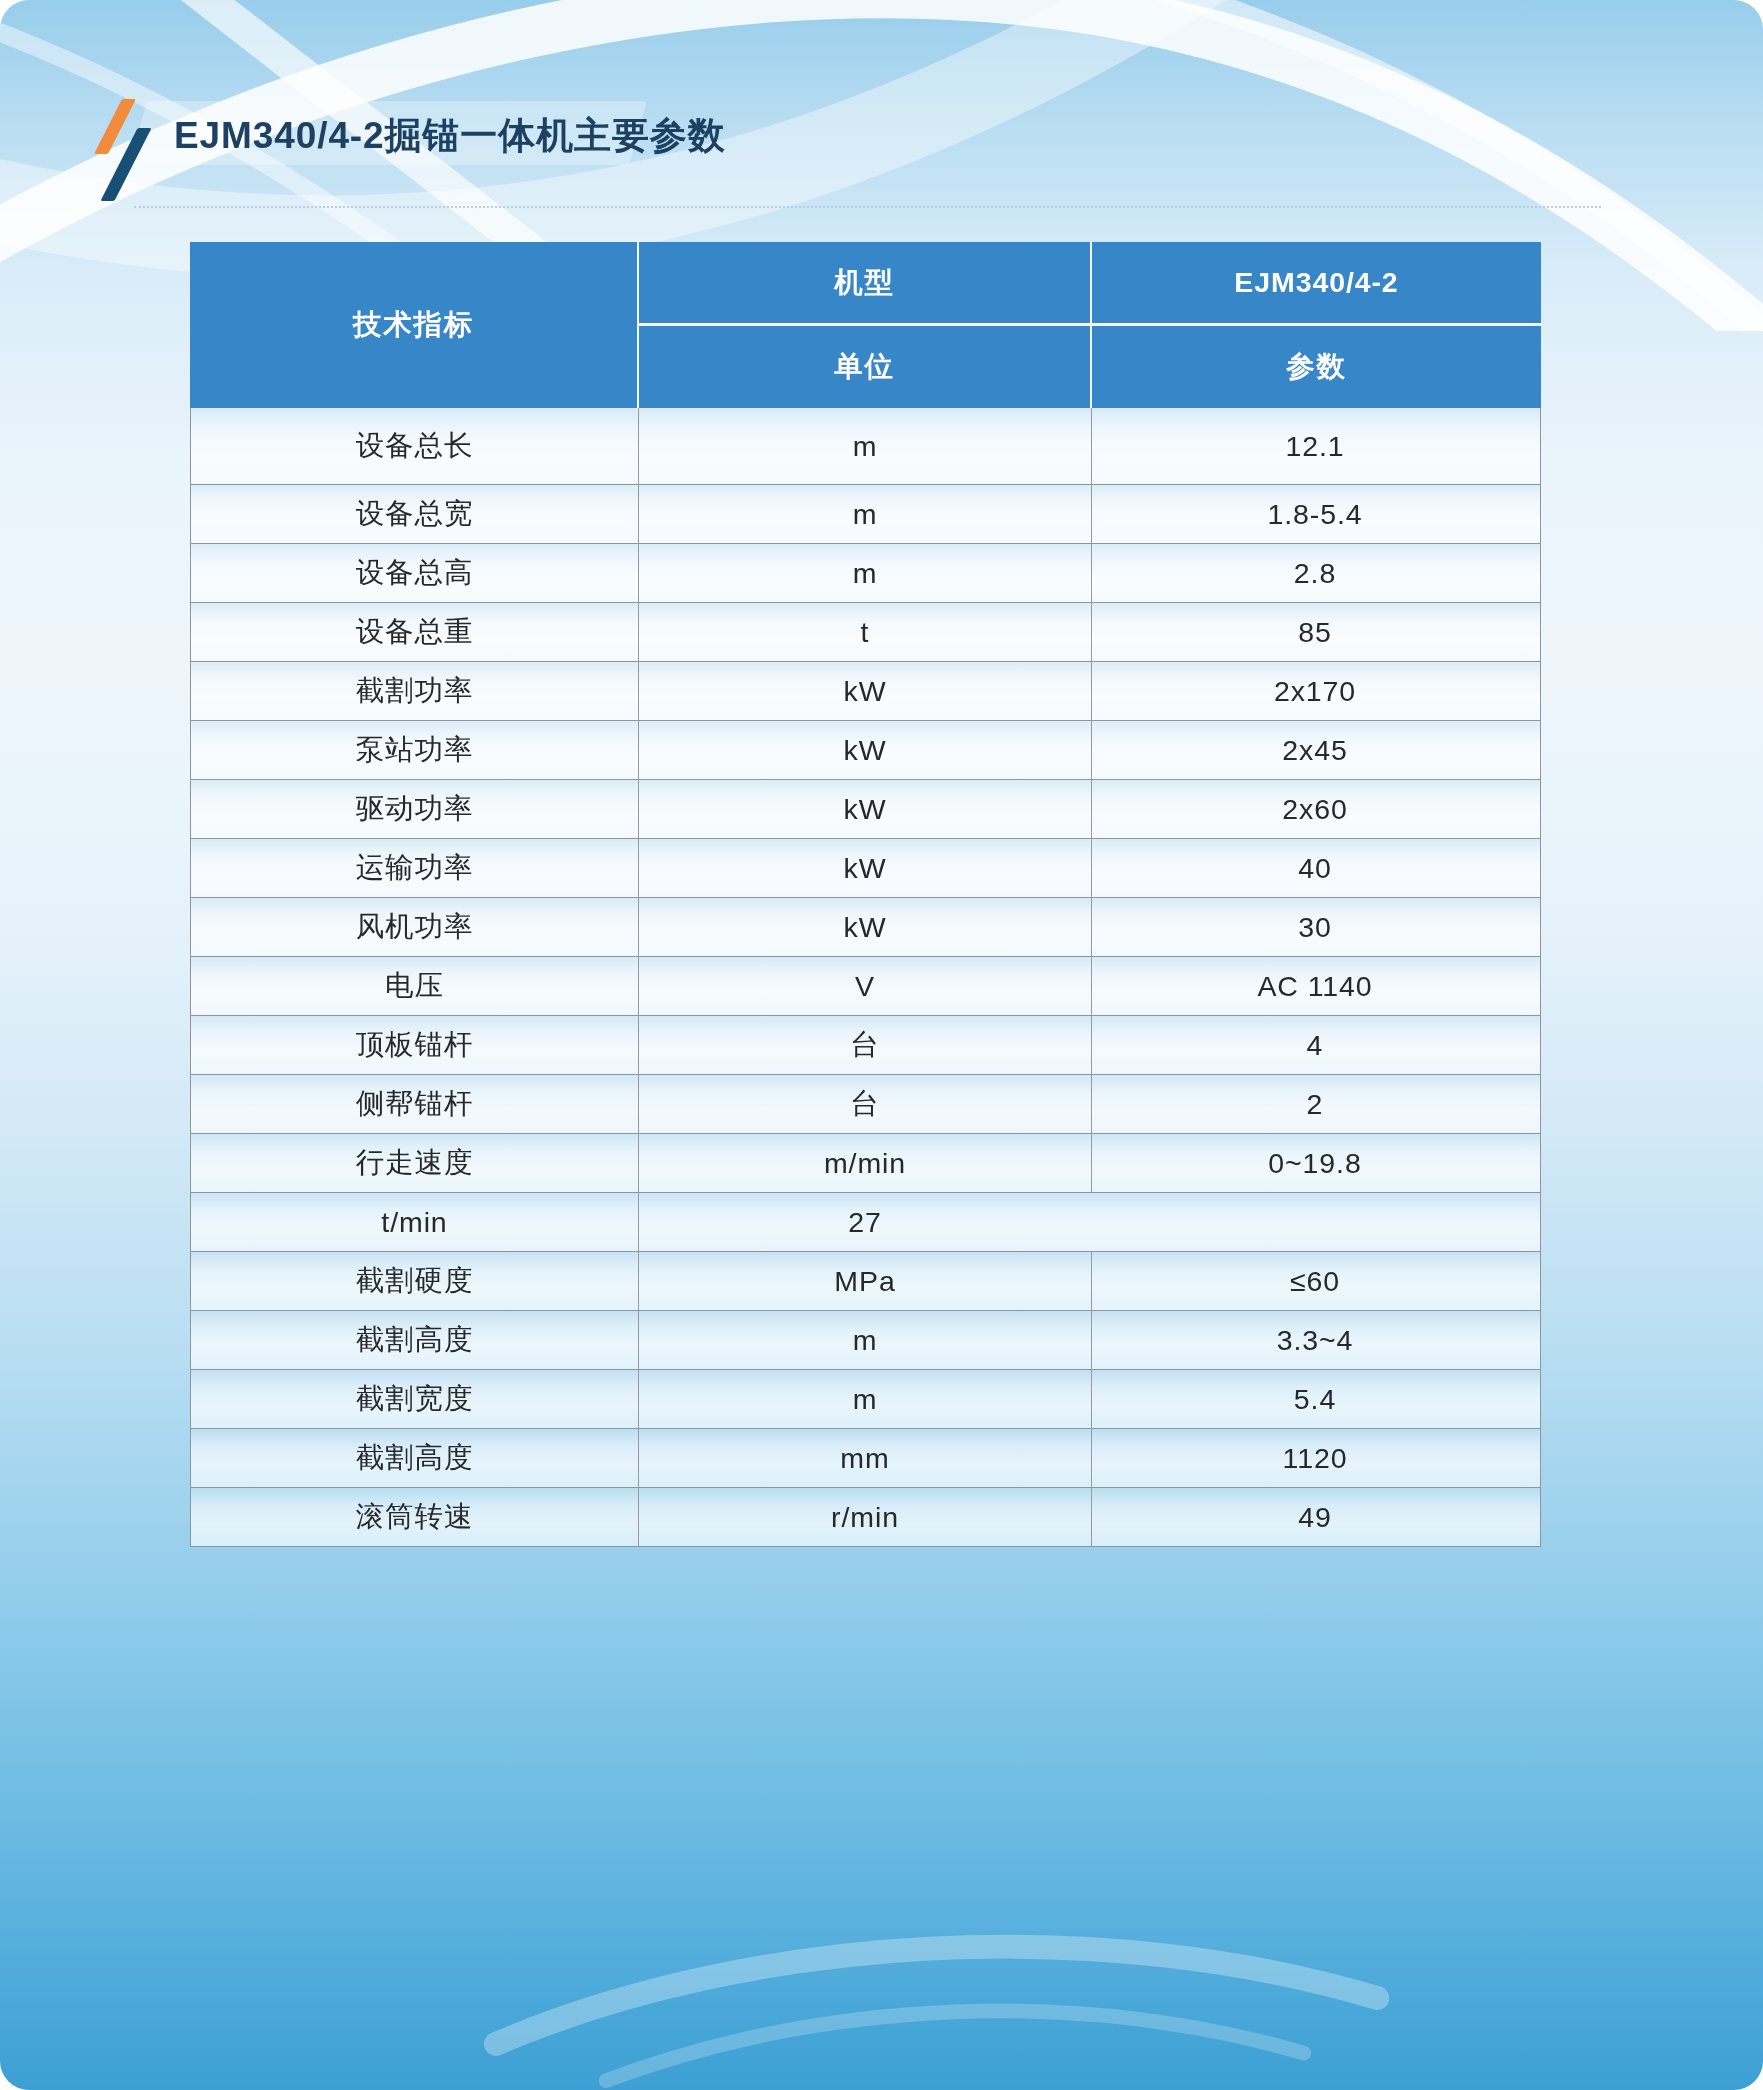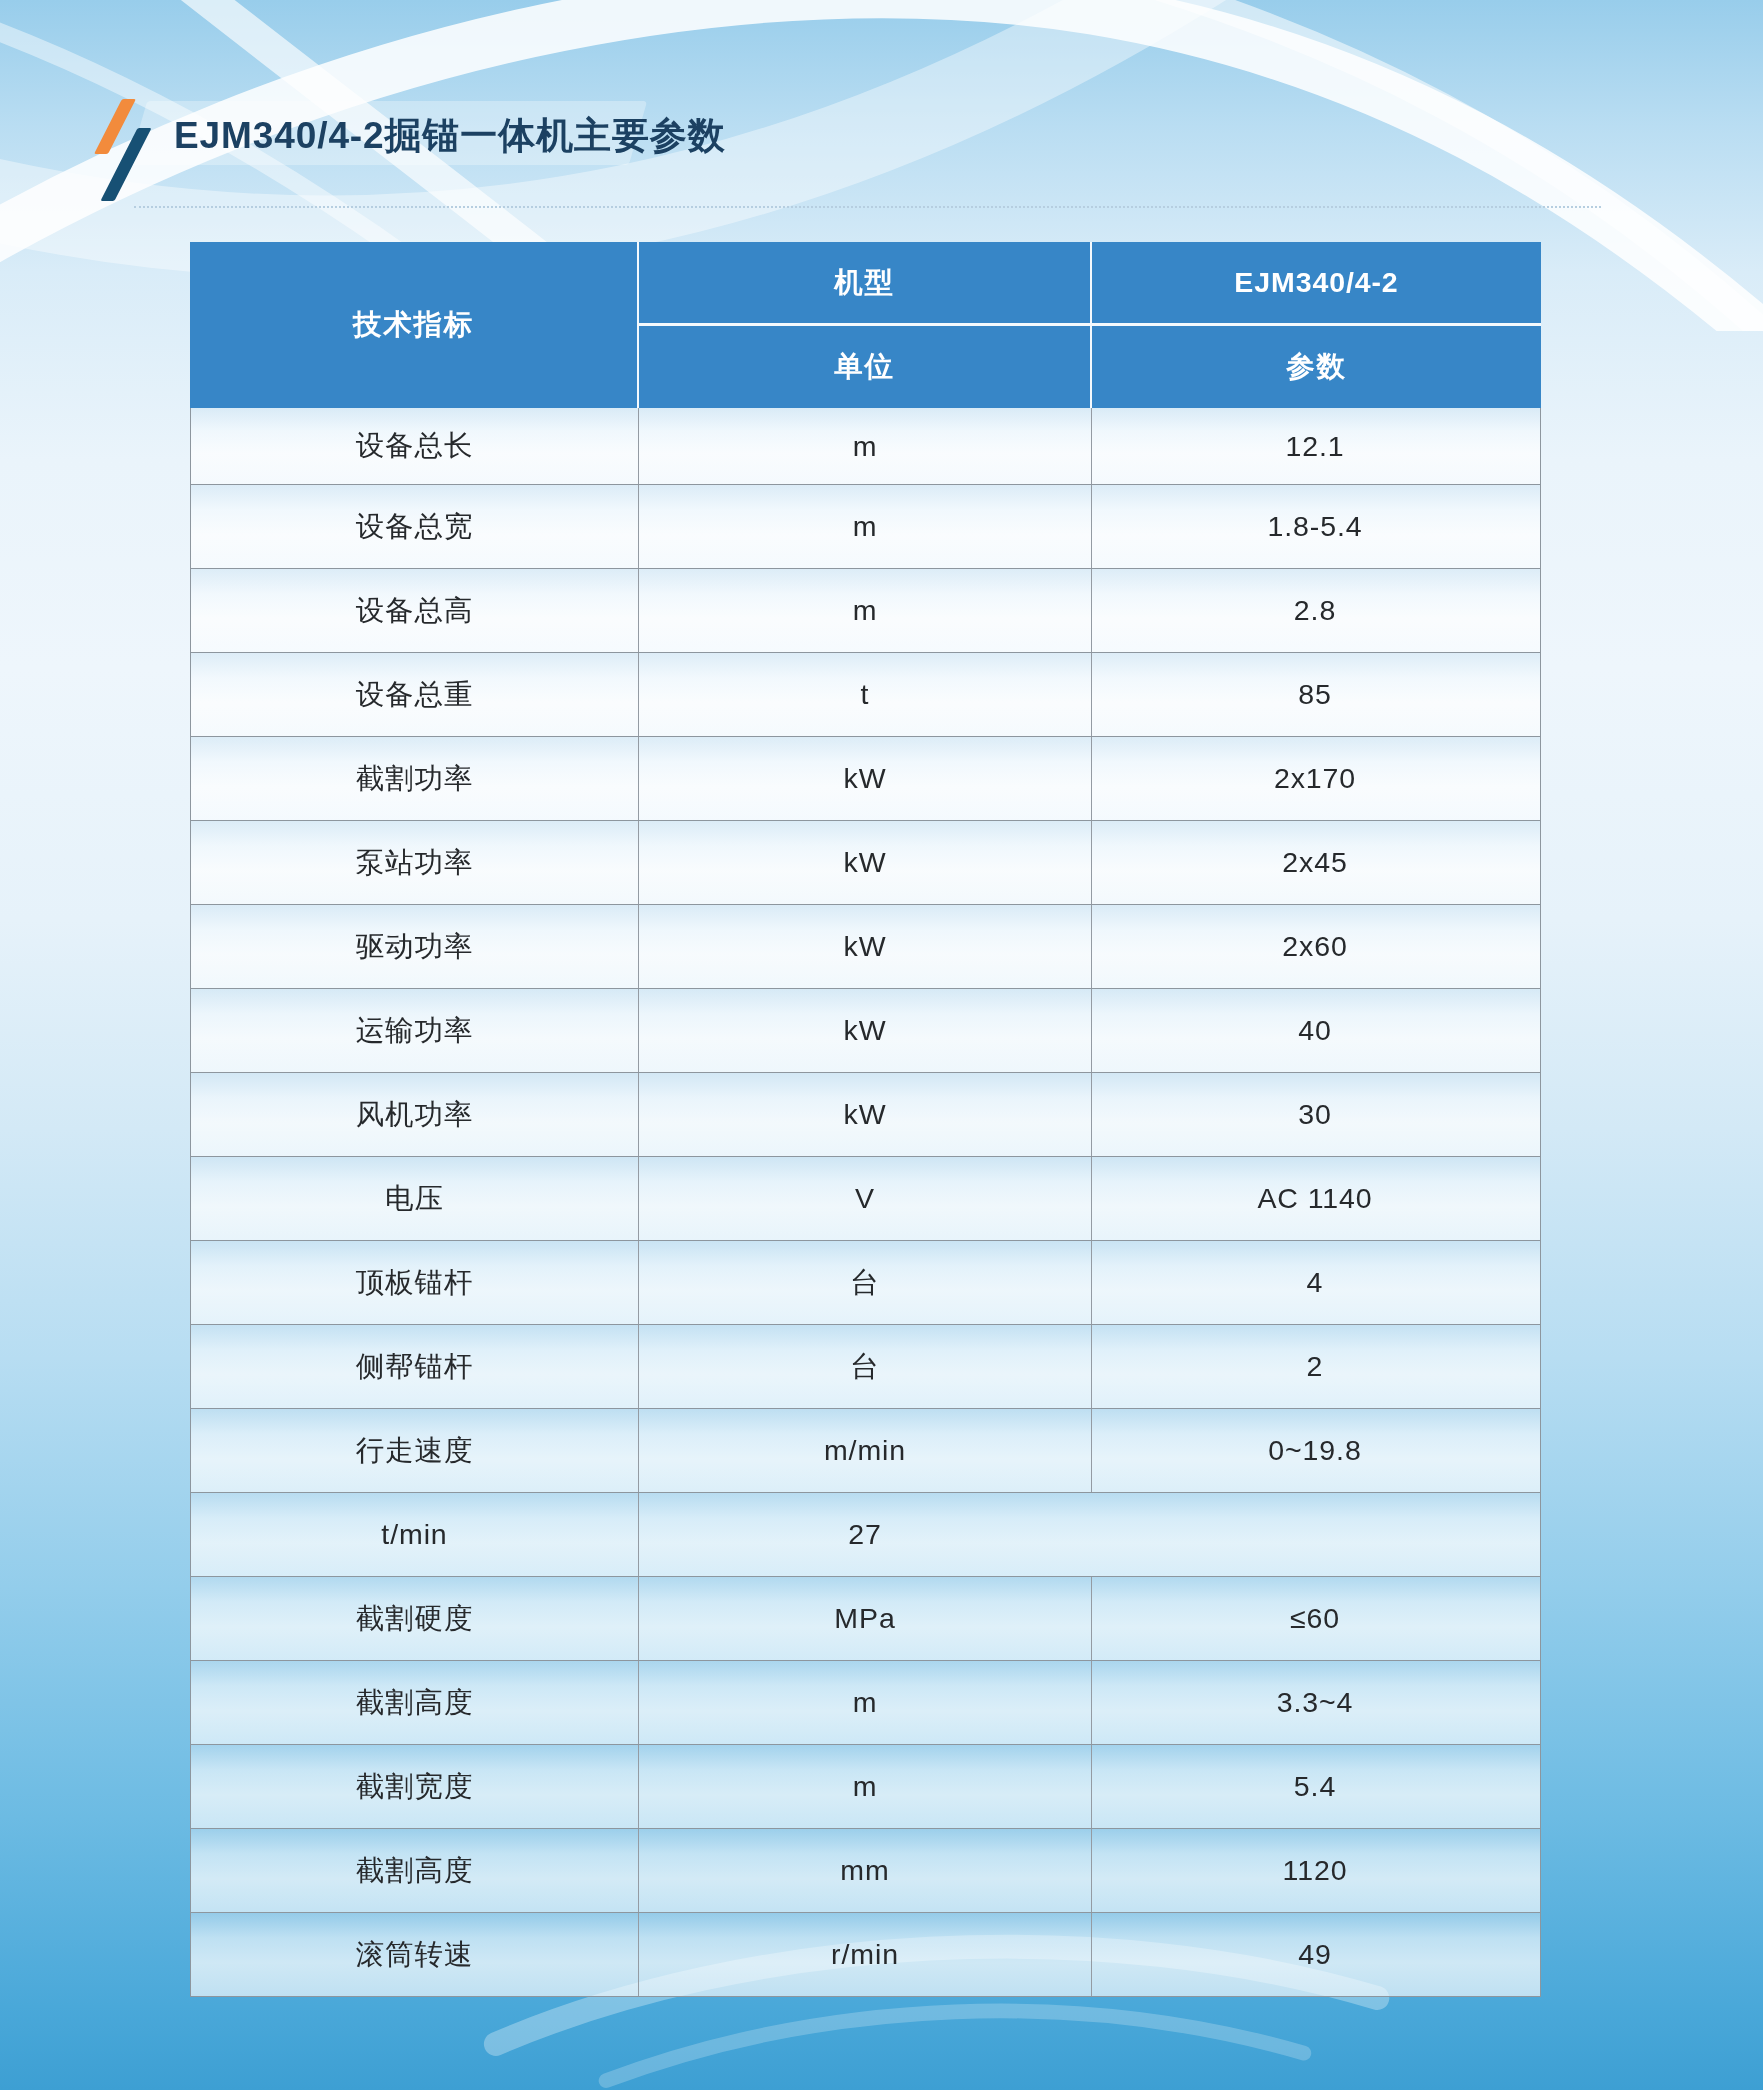--- a/index.html
+++ b/index.html
@@ -5,20 +5,21 @@
   * { box-sizing: border-box; margin: 0; padding: 0; }
   html, body { width: 1763px; height: 2090px; }
   body { font-family: "Liberation Sans", "DejaVu Sans", sans-serif; }
 
   .page {
     position: relative; width: 1763px; height: 2090px; overflow: hidden;
     background: linear-gradient(180deg,
       #98cdeb 0%, #b9ddf2 6%, #d9ecf8 13%, #eaf4fb 22%, #eef6fc 32%,
       #e6f2fa 44%, #d3e9f6 54%, #b7ddf2 65%, #93cdeb 76%, #6cbbe3 87%,
       #4aa8d9 96%, #3d9fd3 100%);
+    border-radius: 29px;
   }
 
   .wave-top, .wave-bottom { position: absolute; left: 0; pointer-events: none; }
   .wave-top { top: 0; }
   .wave-bottom { bottom: 0; }
 
   .title-band {
     position: absolute; left: 138px; top: 101px; width: 500px; height: 64px;
     background: rgba(255,255,255,0.30); transform: skewX(-16deg);
     border-radius: 3.7px;
@@ -46,21 +47,21 @@
     background: #3786c7; color: #fff; font-weight: 700; font-size: 28.5px;
     display: flex; align-items: center; justify-content: center; letter-spacing: 1.8px;
   }
   .h-col1 { grid-row: 1 / 3; border-right: 2.8px solid #f4f9fd; }
   .h-model, .h-modelval { border-bottom: 3.7px solid #f4f9fd; }
   .h-model, .h-unit { border-right: 2.8px solid #f4f9fd; }
   .h-modelval { letter-spacing: 0.9px; }
 
   .tbody { border: 1.8px solid #8d969e; border-top: none; }
   .trow {
-    display: grid; grid-template-columns: 447px 453px 447px; height: 84px;
+    display: grid; grid-template-columns: 447px 453px 447px; height: 59px;
     border-top: 1.8px solid #8d969e;
     background: linear-gradient(180deg,
       rgba(205,228,243,0.50) 0%, rgba(244,250,254,0.66) 30%,
       rgba(255,255,255,0.72) 60%, rgba(250,253,255,0.66) 100%);
   }
   .trow:first-child { height: 76px; border-top: none; }
   .cell {
     display: flex; align-items: center; justify-content: center;
     font-size: 28.5px; color: #26292c; letter-spacing: 0.9px;
   }

